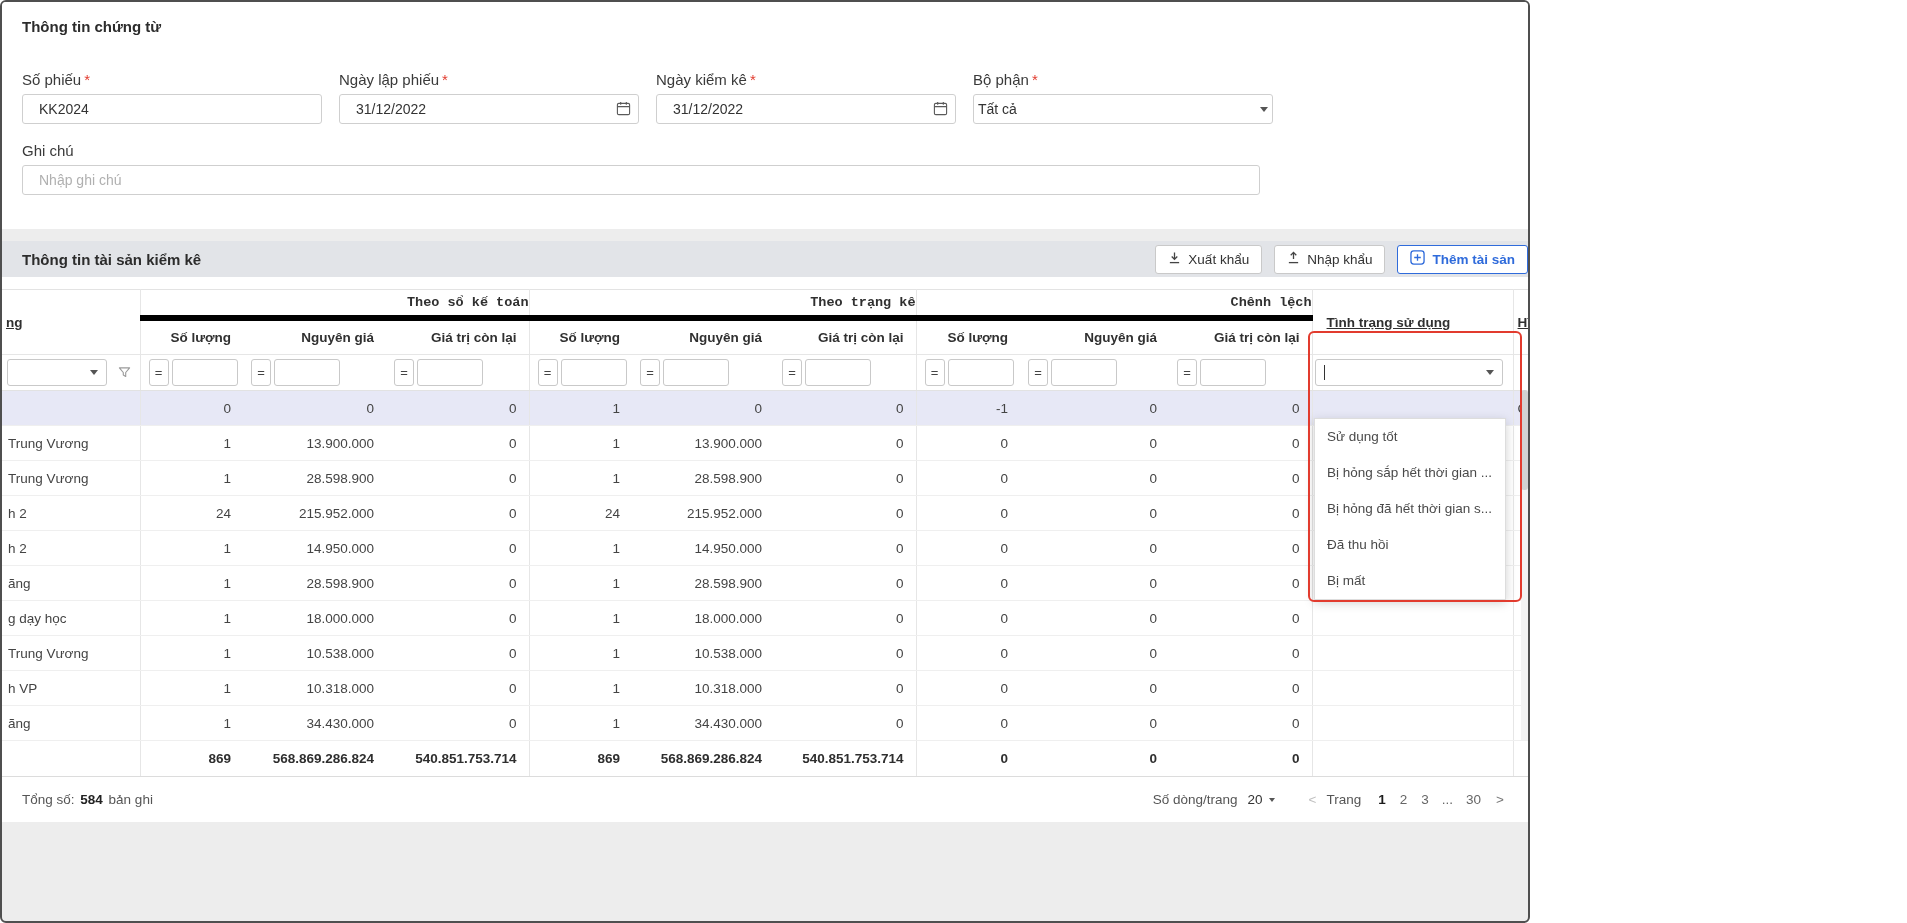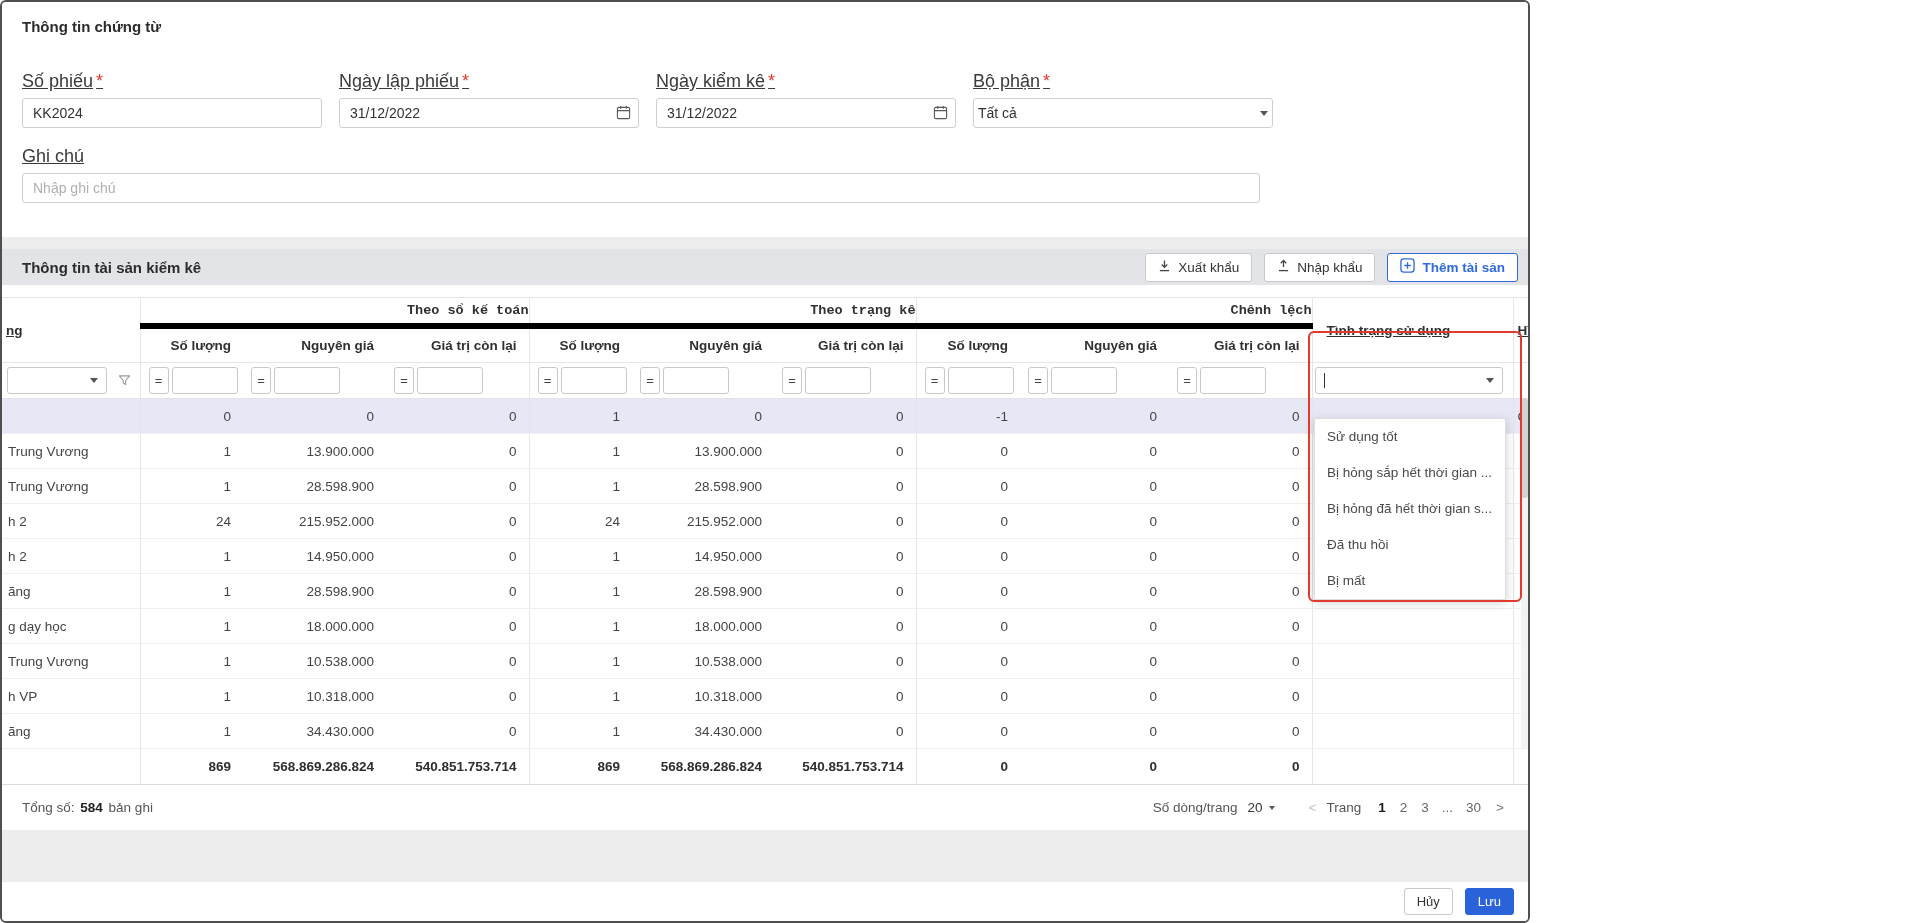--- a/index.html
+++ b/index.html
@@ -11,46 +11,46 @@
     border:2px solid #4f4f4f; border-radius:6px; overflow:hidden;
     background:#ededed; display:flex; flex-direction:column;
   }
 
   
   .top-card { background:#fff; padding:16px 20px; }
   .section-title { font-size:15px; font-weight:700; color:#2c2c2c; margin:0 0 36px 0; }
   .fields-row { display:flex; gap:17px; margin-bottom:18px; }
   .field { display:flex; flex-direction:column; }
   .field.w300 { width:300px; }
-  .field label { font-size:18px; color:#3a3a3a; margin-bottom:6px;text-decoration:underline; }
+  .field label { font-size:15px; color:#3a3a3a; margin-bottom:6px; }
   .req { color:#e23b2e; margin-left:3px; }
   .input-wrap { position:relative; }
   .txt-input {
     width:100%; height:30px; border:1px solid #cfcfcf; border-radius:3px;
-    padding:0 10px; font-size:14px; color:#333; font-family:inherit; background:#fff;
+    padding:0 16px; font-size:14px; color:#333; font-family:inherit; background:#fff;
   }
   .txt-input::placeholder { color:#b0b0b0; }
   .input-wrap .right-icon { position:absolute; right:8px; top:7px; cursor:pointer; }
   .fake-select {
     height:30px; border:1px solid #cfcfcf; border-radius:3px; background:#fff;
     display:flex; align-items:center; justify-content:space-between;
     padding:0 4px; font-size:14px; color:#333; cursor:pointer;
   }
   .caret { width:0; height:0; border-left:4px solid transparent; border-right:4px solid transparent; border-top:5px solid #555; }
   .caret.small { border-left-width:3.5px; border-right-width:3.5px; border-top-width:4.5px; }
   .note-block { margin-bottom:18px; }
   .note-block .txt-input { width:1238px; }
   .checkbox-row { display:flex; align-items:center; gap:8px; height:20px; cursor:pointer; }
   .cb { width:16px; height:16px; border:1px solid #b5b5b5; border-radius:3px; background:#fff; }
   .cb-label { font-size:13.5px; color:#3a3a3a; }
 
   
   .section-bar {
     margin-top:12px; height:36px; background:#e2e4e8;
-    display:flex; align-items:center; padding:0 10px 0 20px;
+    display:flex; align-items:center; padding:0 0 0 20px;
   }
   .section-bar .section-title { margin:0; }
   .bar-buttons { margin-left:auto; display:flex; align-items:center; gap:12px; }
   .btn {
     height:29px; padding:0 12px; border:1px solid #c9c9c9; border-radius:3px;
     background:#fff; font-size:13.5px; color:#333; font-family:inherit;
     display:inline-flex; align-items:center; gap:7px; cursor:pointer; white-space:nowrap;
   }
   .btn.accent-outline { border-color:#2f6bdb; color:#2f6bdb; font-weight:600; }
   .btn.primary { background:#2a62d9; border-color:#2a62d9; color:#fff; }
@@ -601,24 +601,20 @@
           <span class="pg-num">2</span>
           <span class="pg-num">3</span>
           <span class="pg-ellipsis">...</span>
           <span class="pg-num">30</span>
           <span class="pg-arrow">&gt;</span>
         </div>
       </div>
     </div>
   </section>
 
-  <div class="bottom-bar">
-    <button class="btn">Hủy</button>
-    <button class="btn primary">Lưu</button>
-  </div>
 
   <div class="dropdown-panel">
     <div class="dd-item">Sử dụng tốt</div>
     <div class="dd-item">Bị hỏng sắp hết thời gian ...</div>
     <div class="dd-item">Bị hỏng đã hết thời gian s...</div>
     <div class="dd-item">Đã thu hồi</div>
     <div class="dd-item">Bị mất</div>
   </div>
   <div class="red-box"></div>
 

